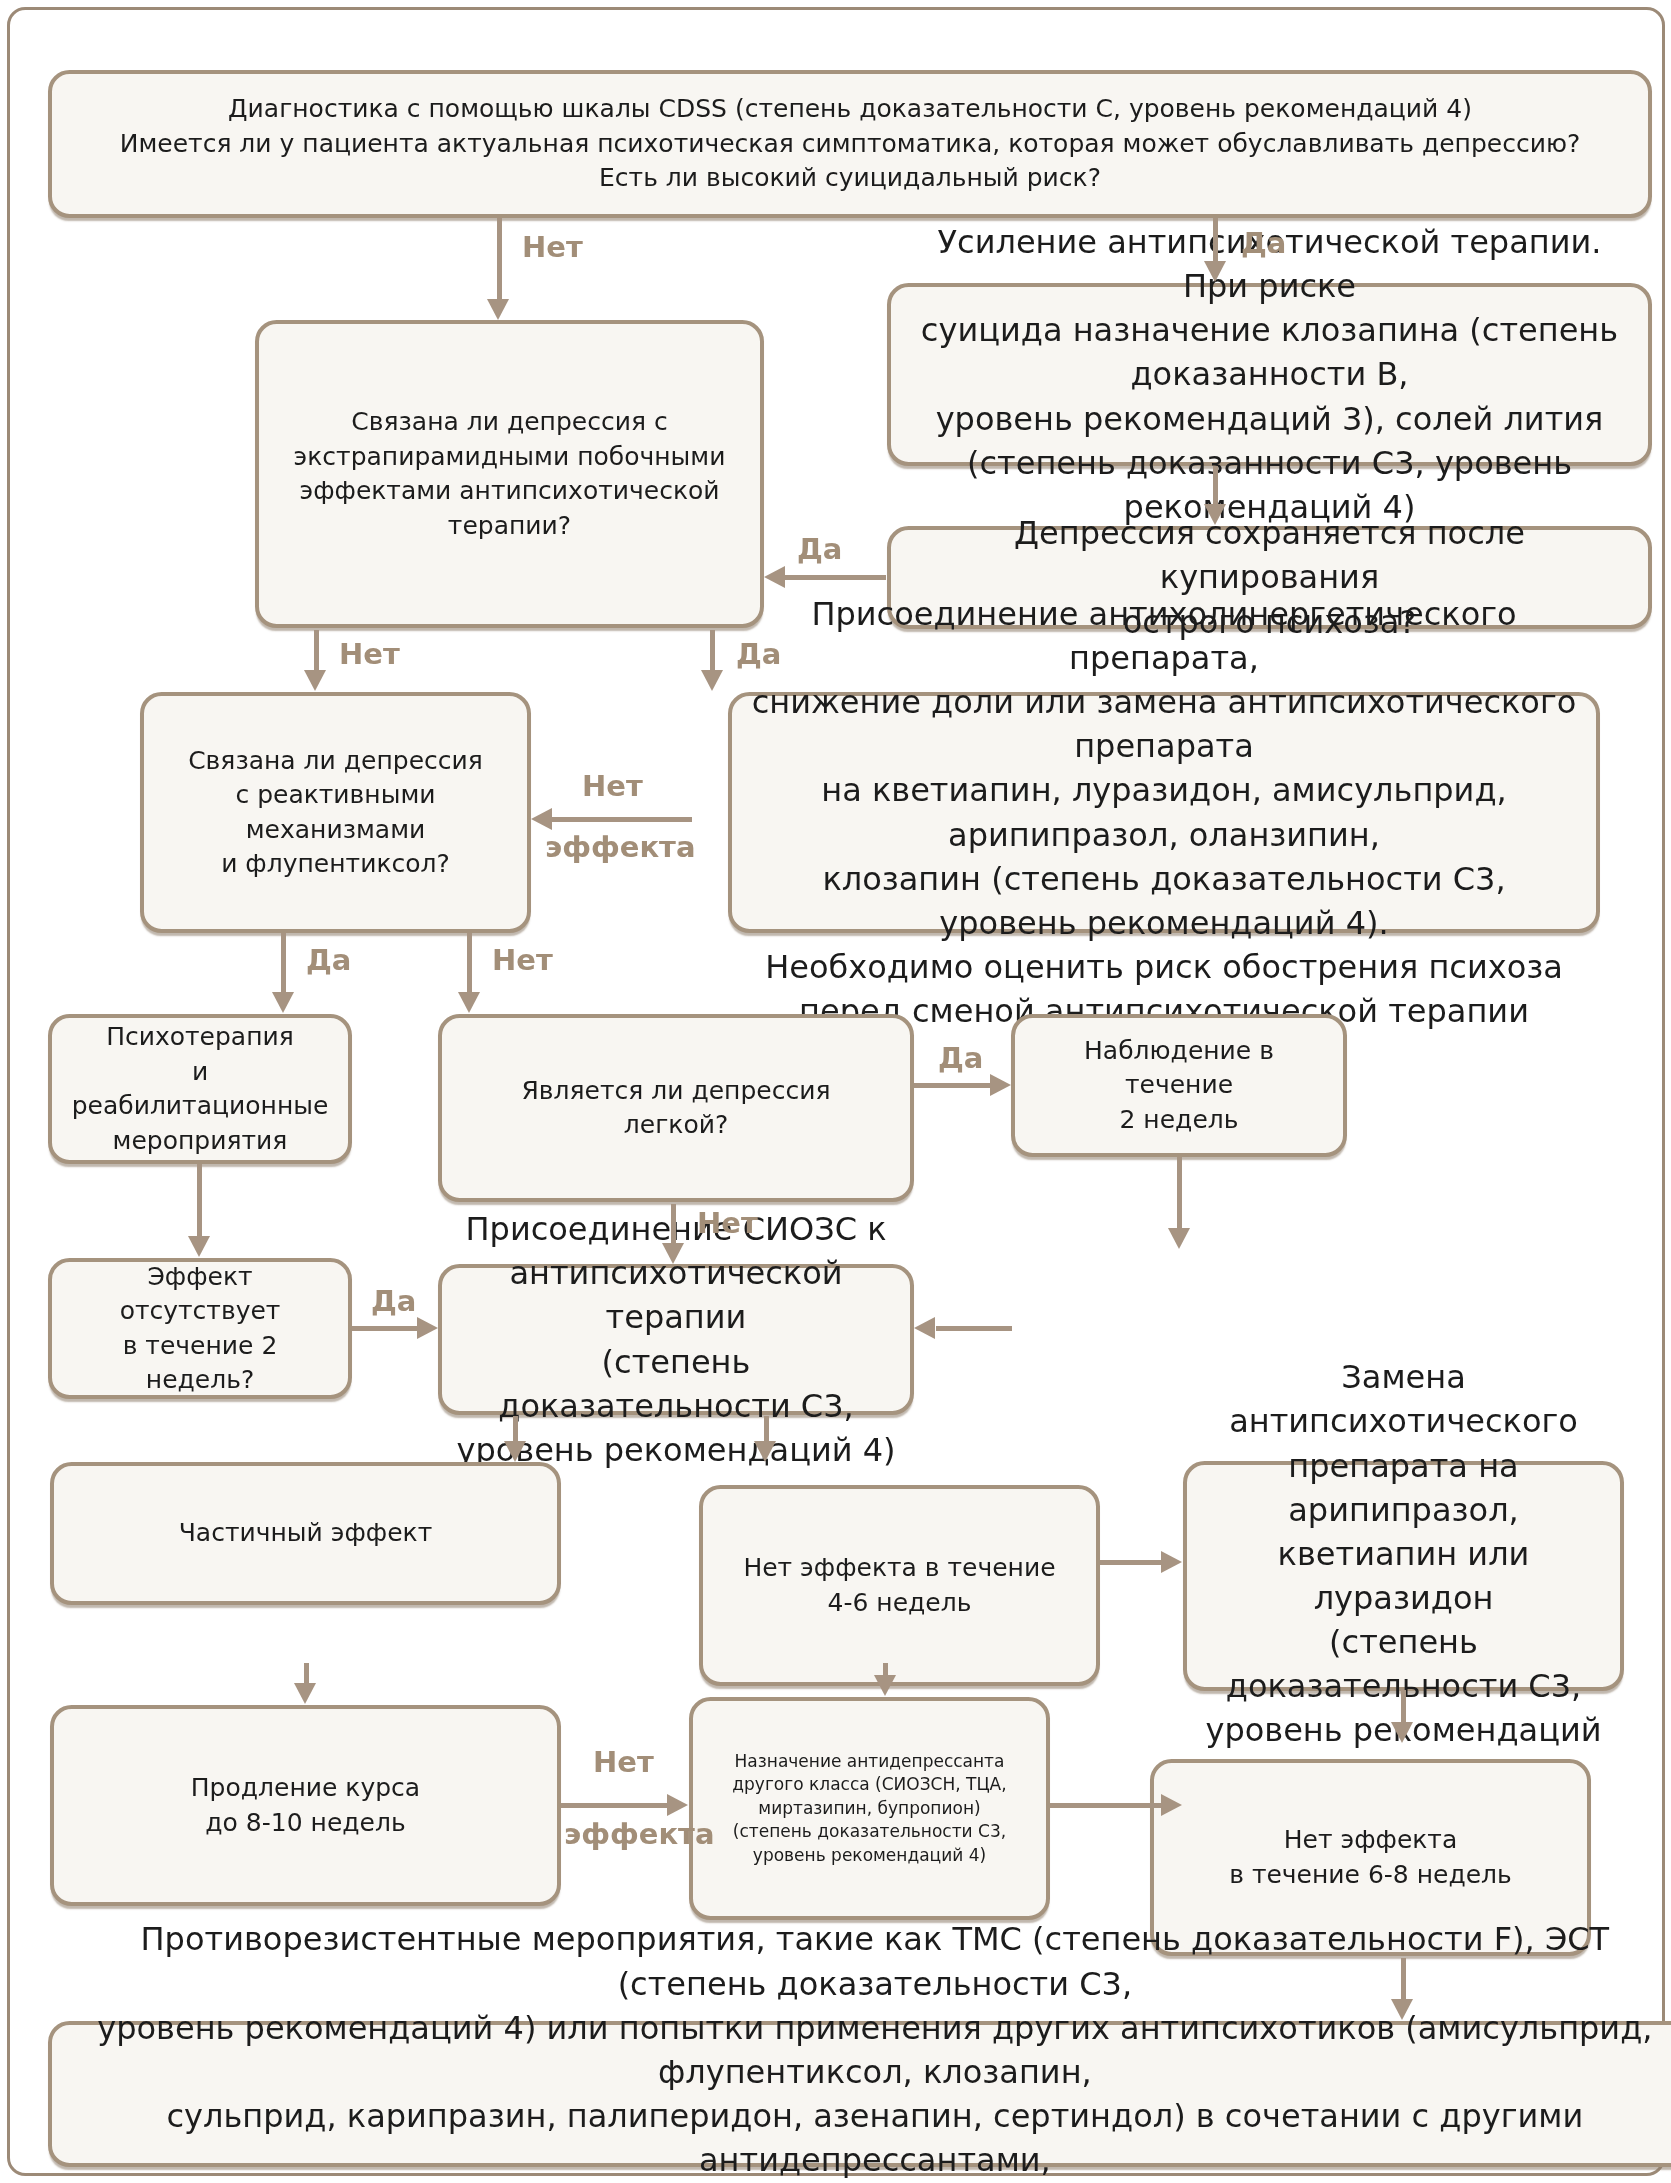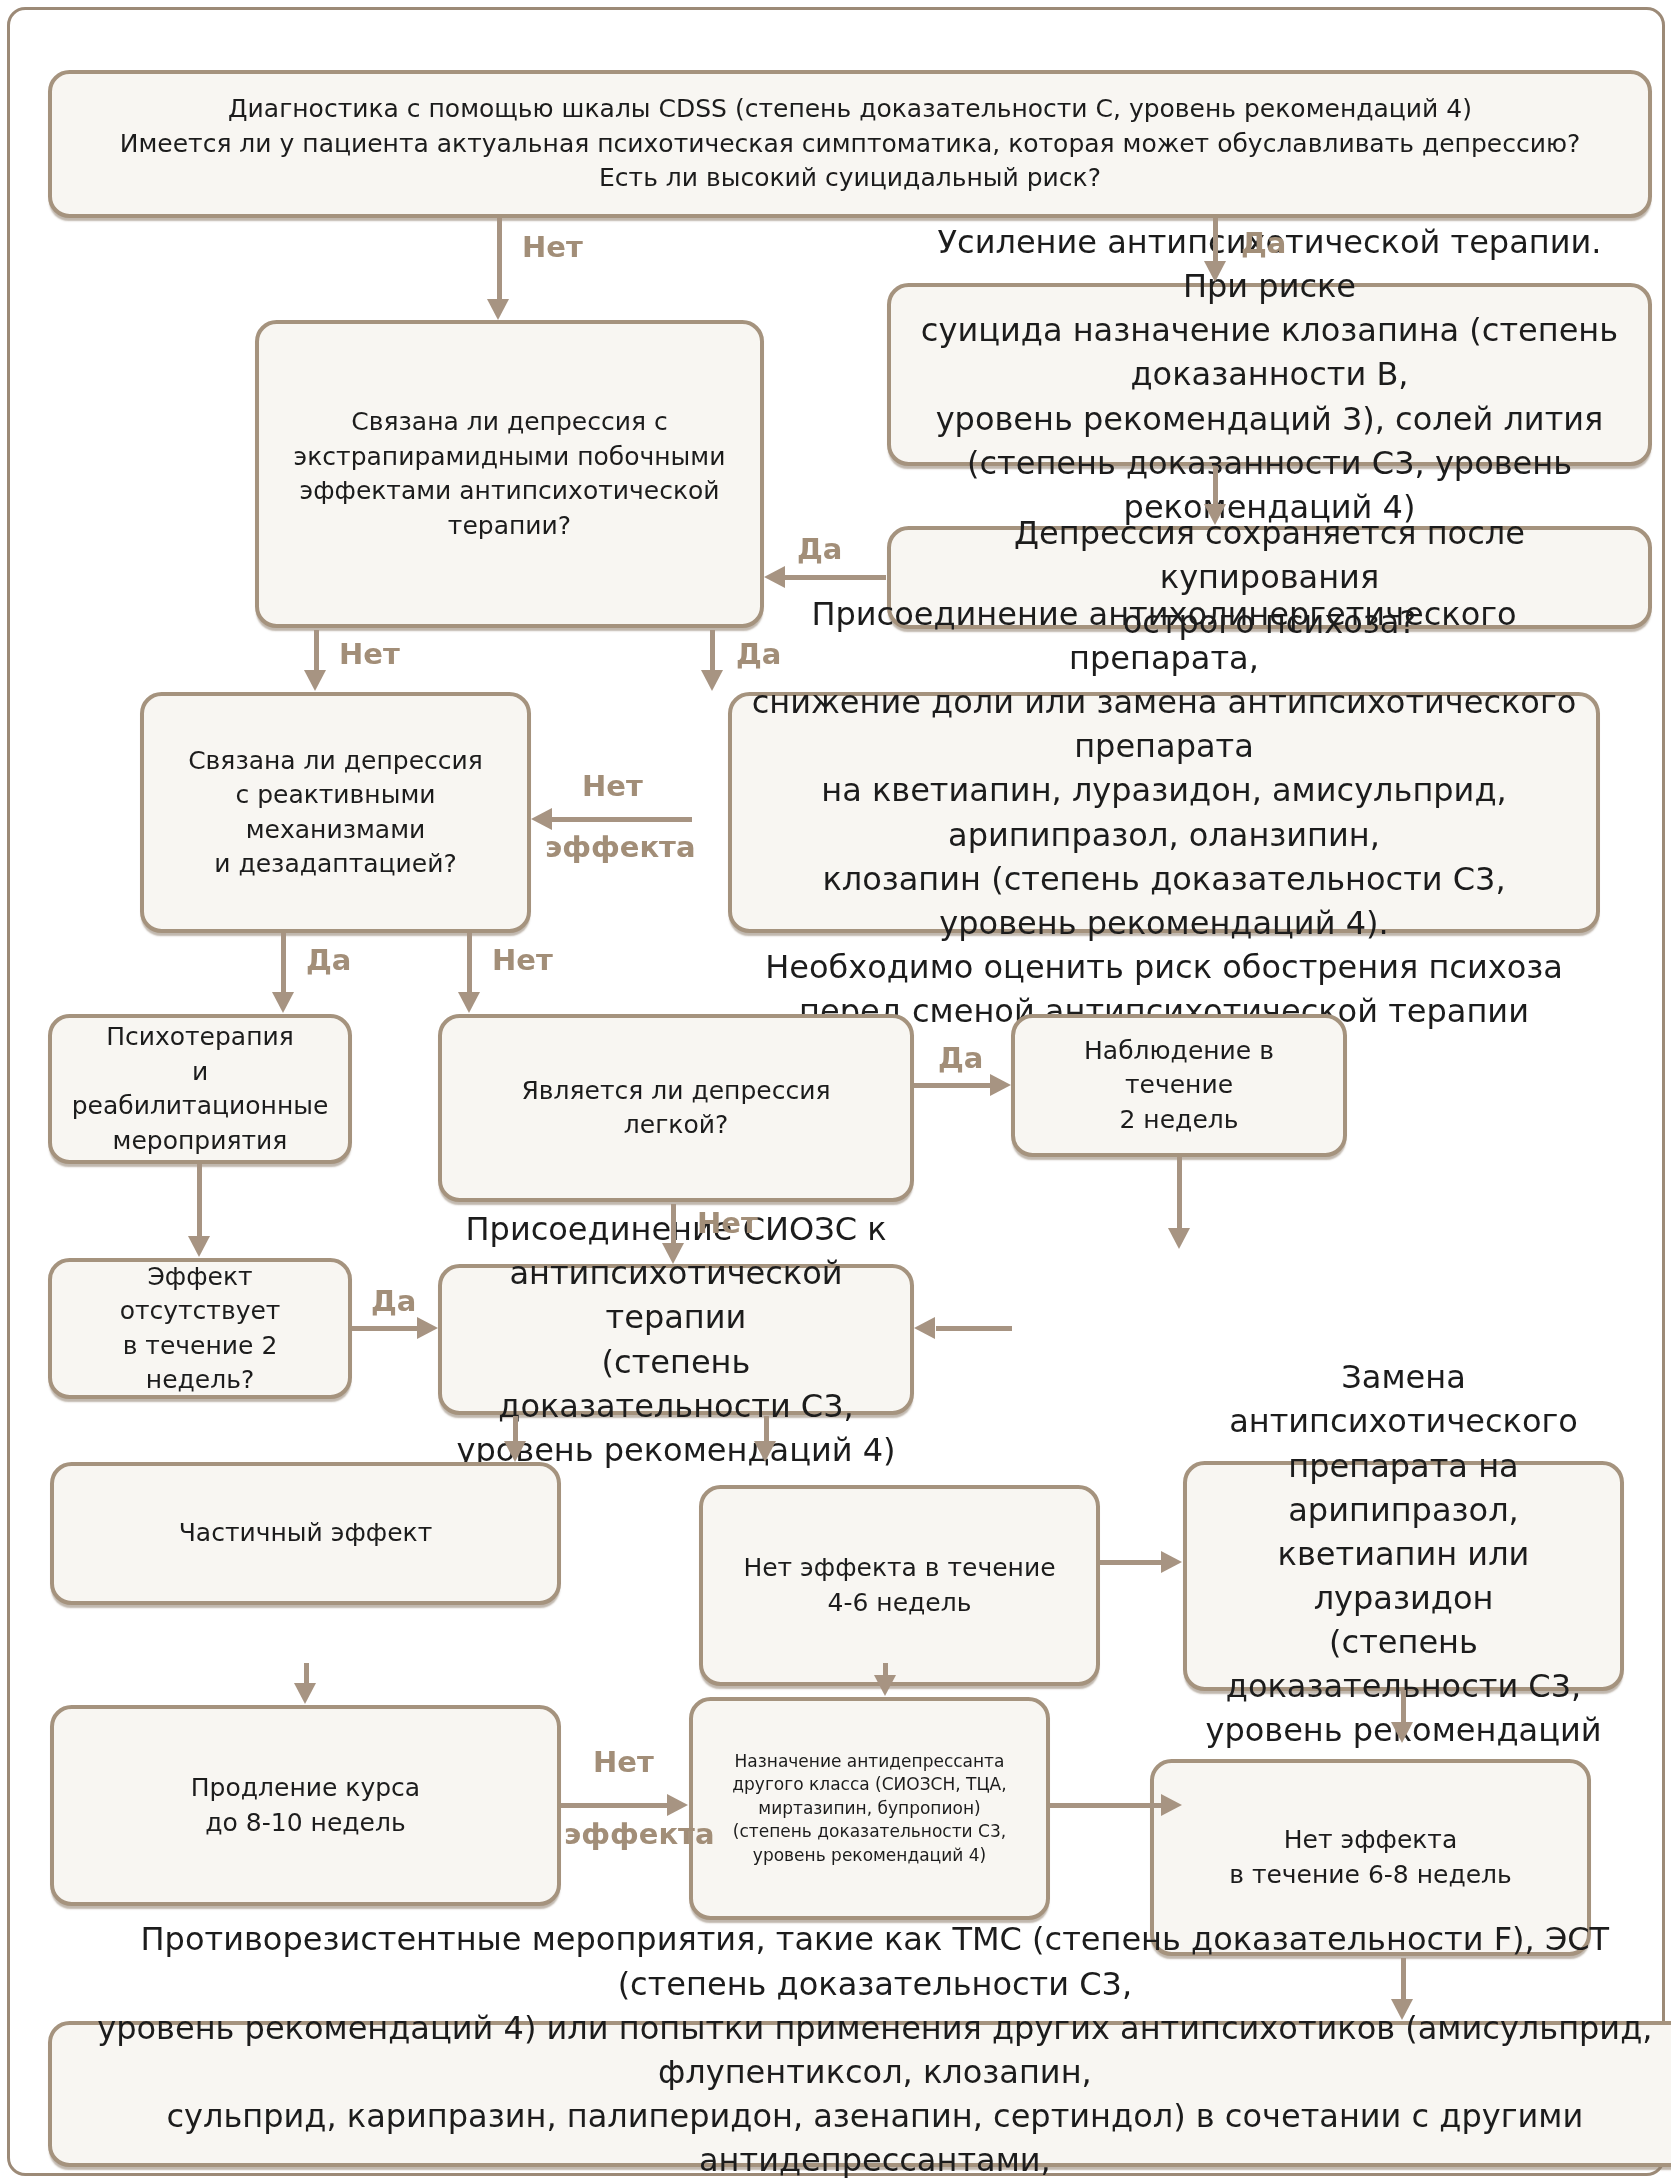--- a/index.html
+++ b/index.html
@@ -82,21 +82,21 @@
 
   <div class="node fs29" style="left:887px;top:526px;width:765px;height:103px;">
     <span class="txt">Депрессия сохраняется после купирования
 острого психоза?</span>
   </div>
 
   <div class="node fs30" style="left:140px;top:692px;width:391px;height:241px;">
     <span class="txt">Связана ли депрессия
 с реактивными
 механизмами
-и дезадаптацией?</span>
+и флупентиксол?</span>
   </div>
 
   <div class="node fs29" style="left:728px;top:692px;width:872px;height:241px;">
     <span class="txt">Присоединение антихолинергетического препарата,
 снижение доли или замена антипсихотического препарата
 на кветиапин, луразидон, амисульприд, арипипразол, оланзипин,
 клозапин (степень доказательности С3, уровень рекомендаций 4).
 Необходимо оценить риск обострения психоза
 перед сменой антипсихотической терапии</span>
   </div>

